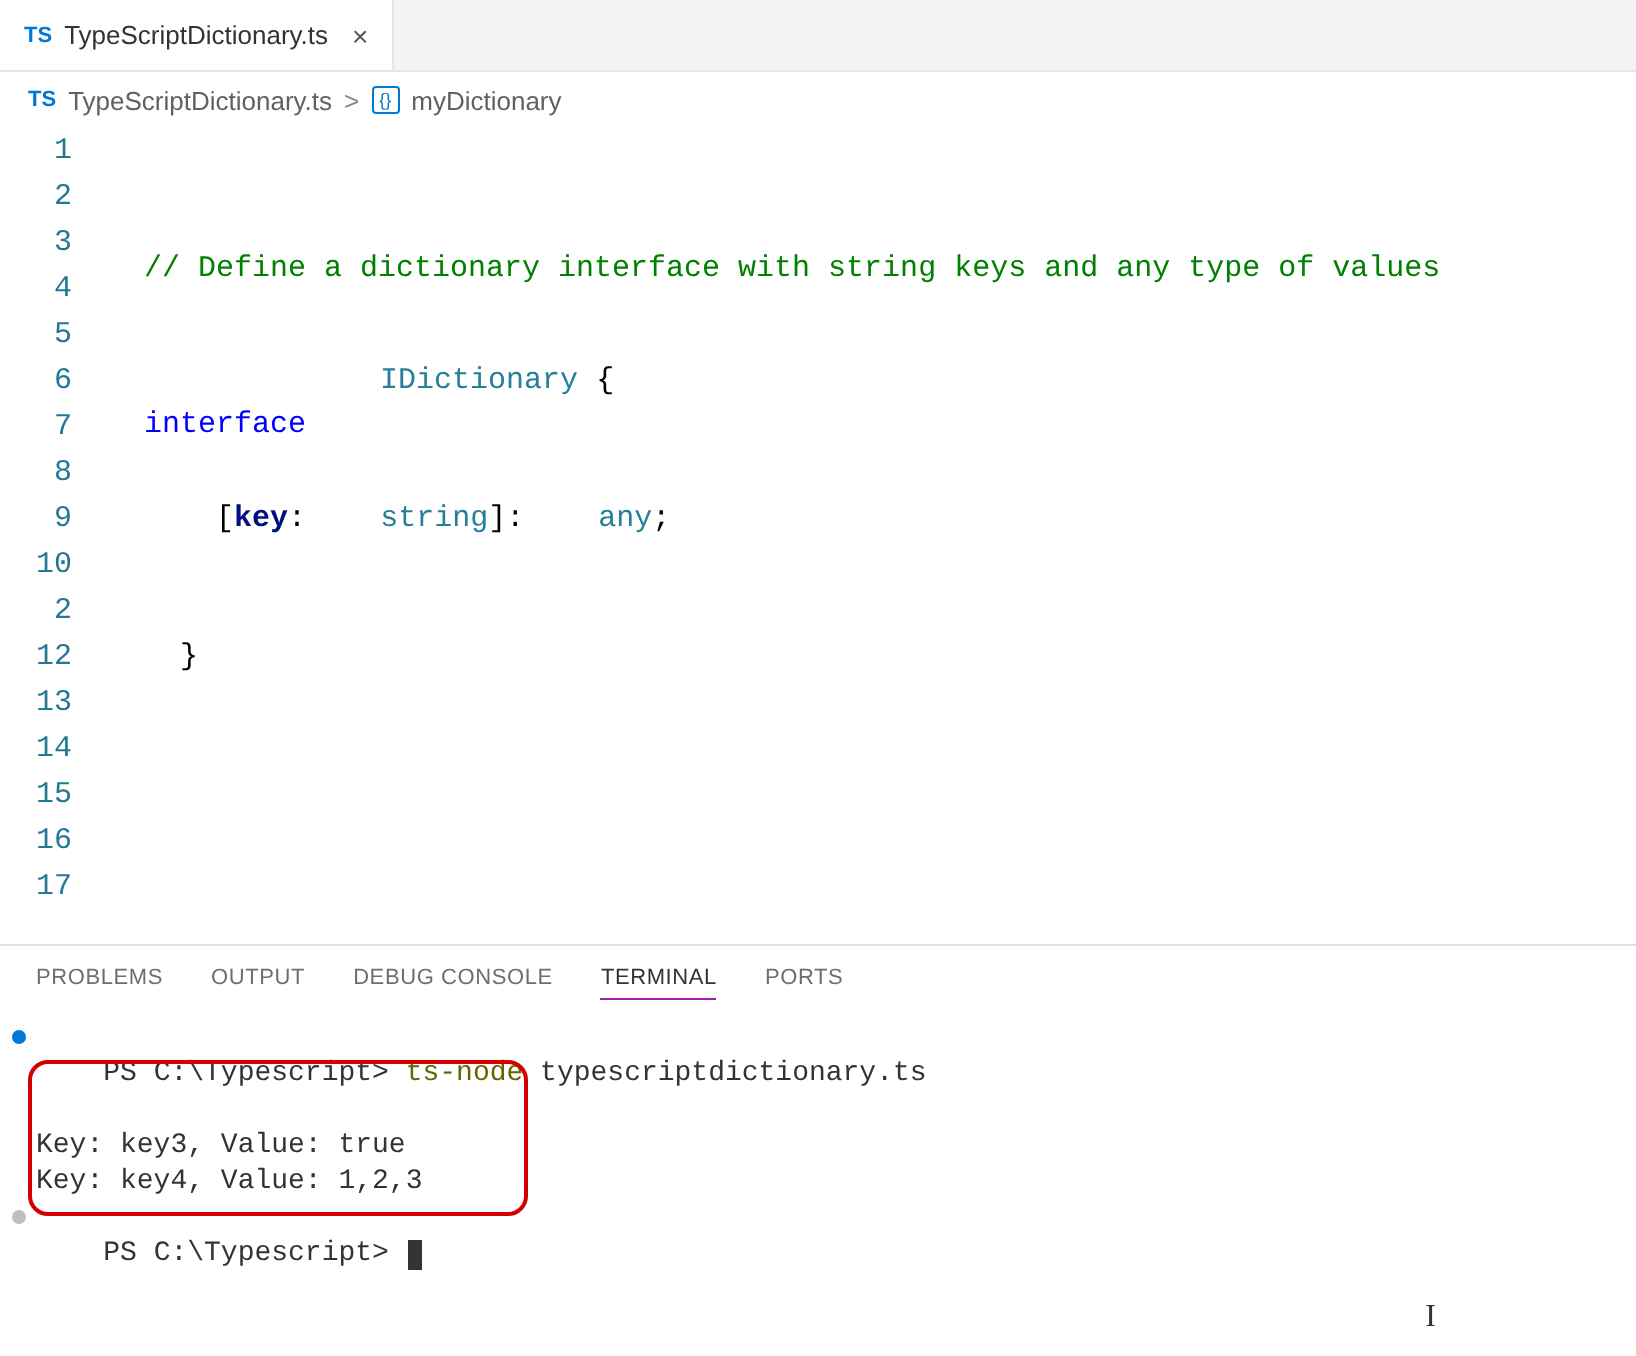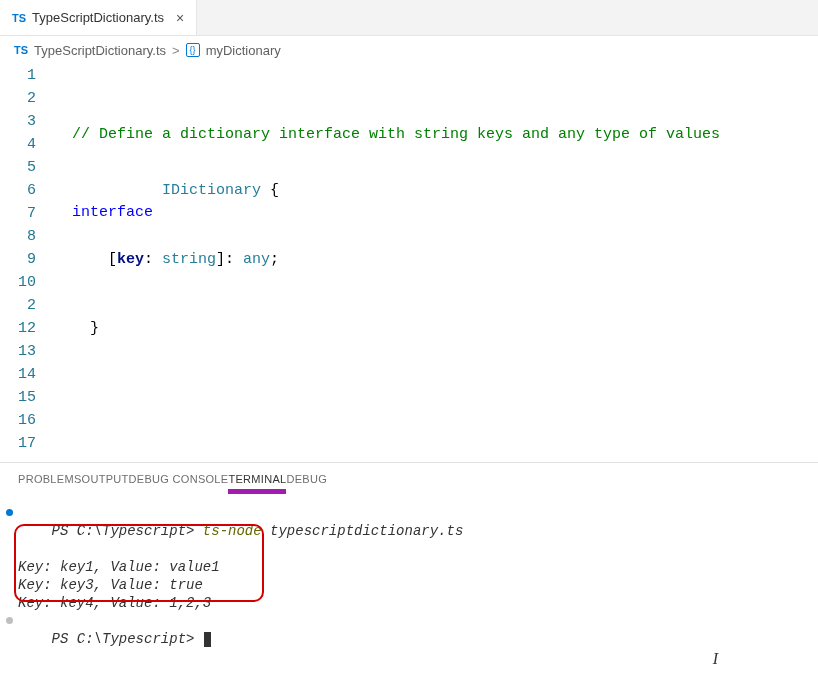--- a/index.html
+++ b/index.html
@@ -84,43 +84,43 @@
   }
   .gutter .ln { height: 23px; }
   .code {
     flex: 1;
     position: relative;
     white-space: pre;
   }
   .code-line { height: 23px; display: flex; align-items: center; position: relative; padding-left: 18px;}
   .tok-comment { color: #008000; margin-top: 25px; }
   .tok-keyword { color: #0000ff; margin-top: 44px; }
-  .tok-type    { color: #267f99; }
+  .tok-type    { color: #267f99; margin-left: 28px; }
   .tok-var     { color: #001080; font-weight: bold; }
   .tok-punc    { color: #000000; }
 
   
   .panel-sep { height: 1px; background: #e0e0e0; }
   .panel-tabs {
     display: flex;
+    gap: 24px;
     padding: 10px 18px 6px 18px;
     font-size: 11px;
     color: #6e6e6e;
     letter-spacing: 0.3px;
   }
   .panel-tab { cursor: pointer; padding-bottom: 4px; }
-  .panel-tab.active { color: #333; border-bottom: 5px solid #a21caf; }
+  .panel-tab.active { color: #333; border-bottom: 1px solid #a21caf; }
   .terminal {
     font-family: Consolas, "Courier New", monospace;
     font-size: 14px;
     line-height: 18px;
-    padding: 4px 18px 12px 18px;
+    padding: 4px 18px 24px 18px;
     color: #333;
     position: relative;
-    font-style: italic;
   }
   .term-line { white-space: pre; position: relative; }
   .term-dot {
     position: absolute;
     left: -12px; top: 5px;
     width: 7px; height: 7px;
     border-radius: 50%;
   }
   .dot-blue { background: #0078d4; }
   .dot-grey { background: #bfbfbf; }
@@ -212,28 +212,27 @@
   </div>
 </div>
 
 <div class="panel-sep"></div>
 
 <div class="panel-tabs">
   <div class="panel-tab">PROBLEMS</div>
   <div class="panel-tab">OUTPUT</div>
   <div class="panel-tab">DEBUG CONSOLE</div>
   <div class="panel-tab active">TERMINAL</div>
-  <div class="panel-tab">DEBUG</div>
+  <div class="panel-tab">PORTS</div>
 </div>
 
 <div class="terminal">
   <div class="term-line">
     <span class="term-dot dot-blue"></span><span>PS C:\Typescript&gt; </span><span class="prompt-cmd">ts-node</span><span> typescriptdictionary.ts</span>
   </div>
-  <div class="term-line">Key: key1, Value: value1</div>
   <div class="term-line">Key: key3, Value: true</div>
   <div class="term-line">Key: key4, Value: 1,2,3</div>
   <div class="term-line">
     <span class="term-dot dot-grey"></span><span>PS C:\Typescript&gt; </span><span class="term-cursor"></span>
   </div>
   <div class="callout"></div>
   <span class="ibeam">I</span>
 </div>
 
 </body></html>

